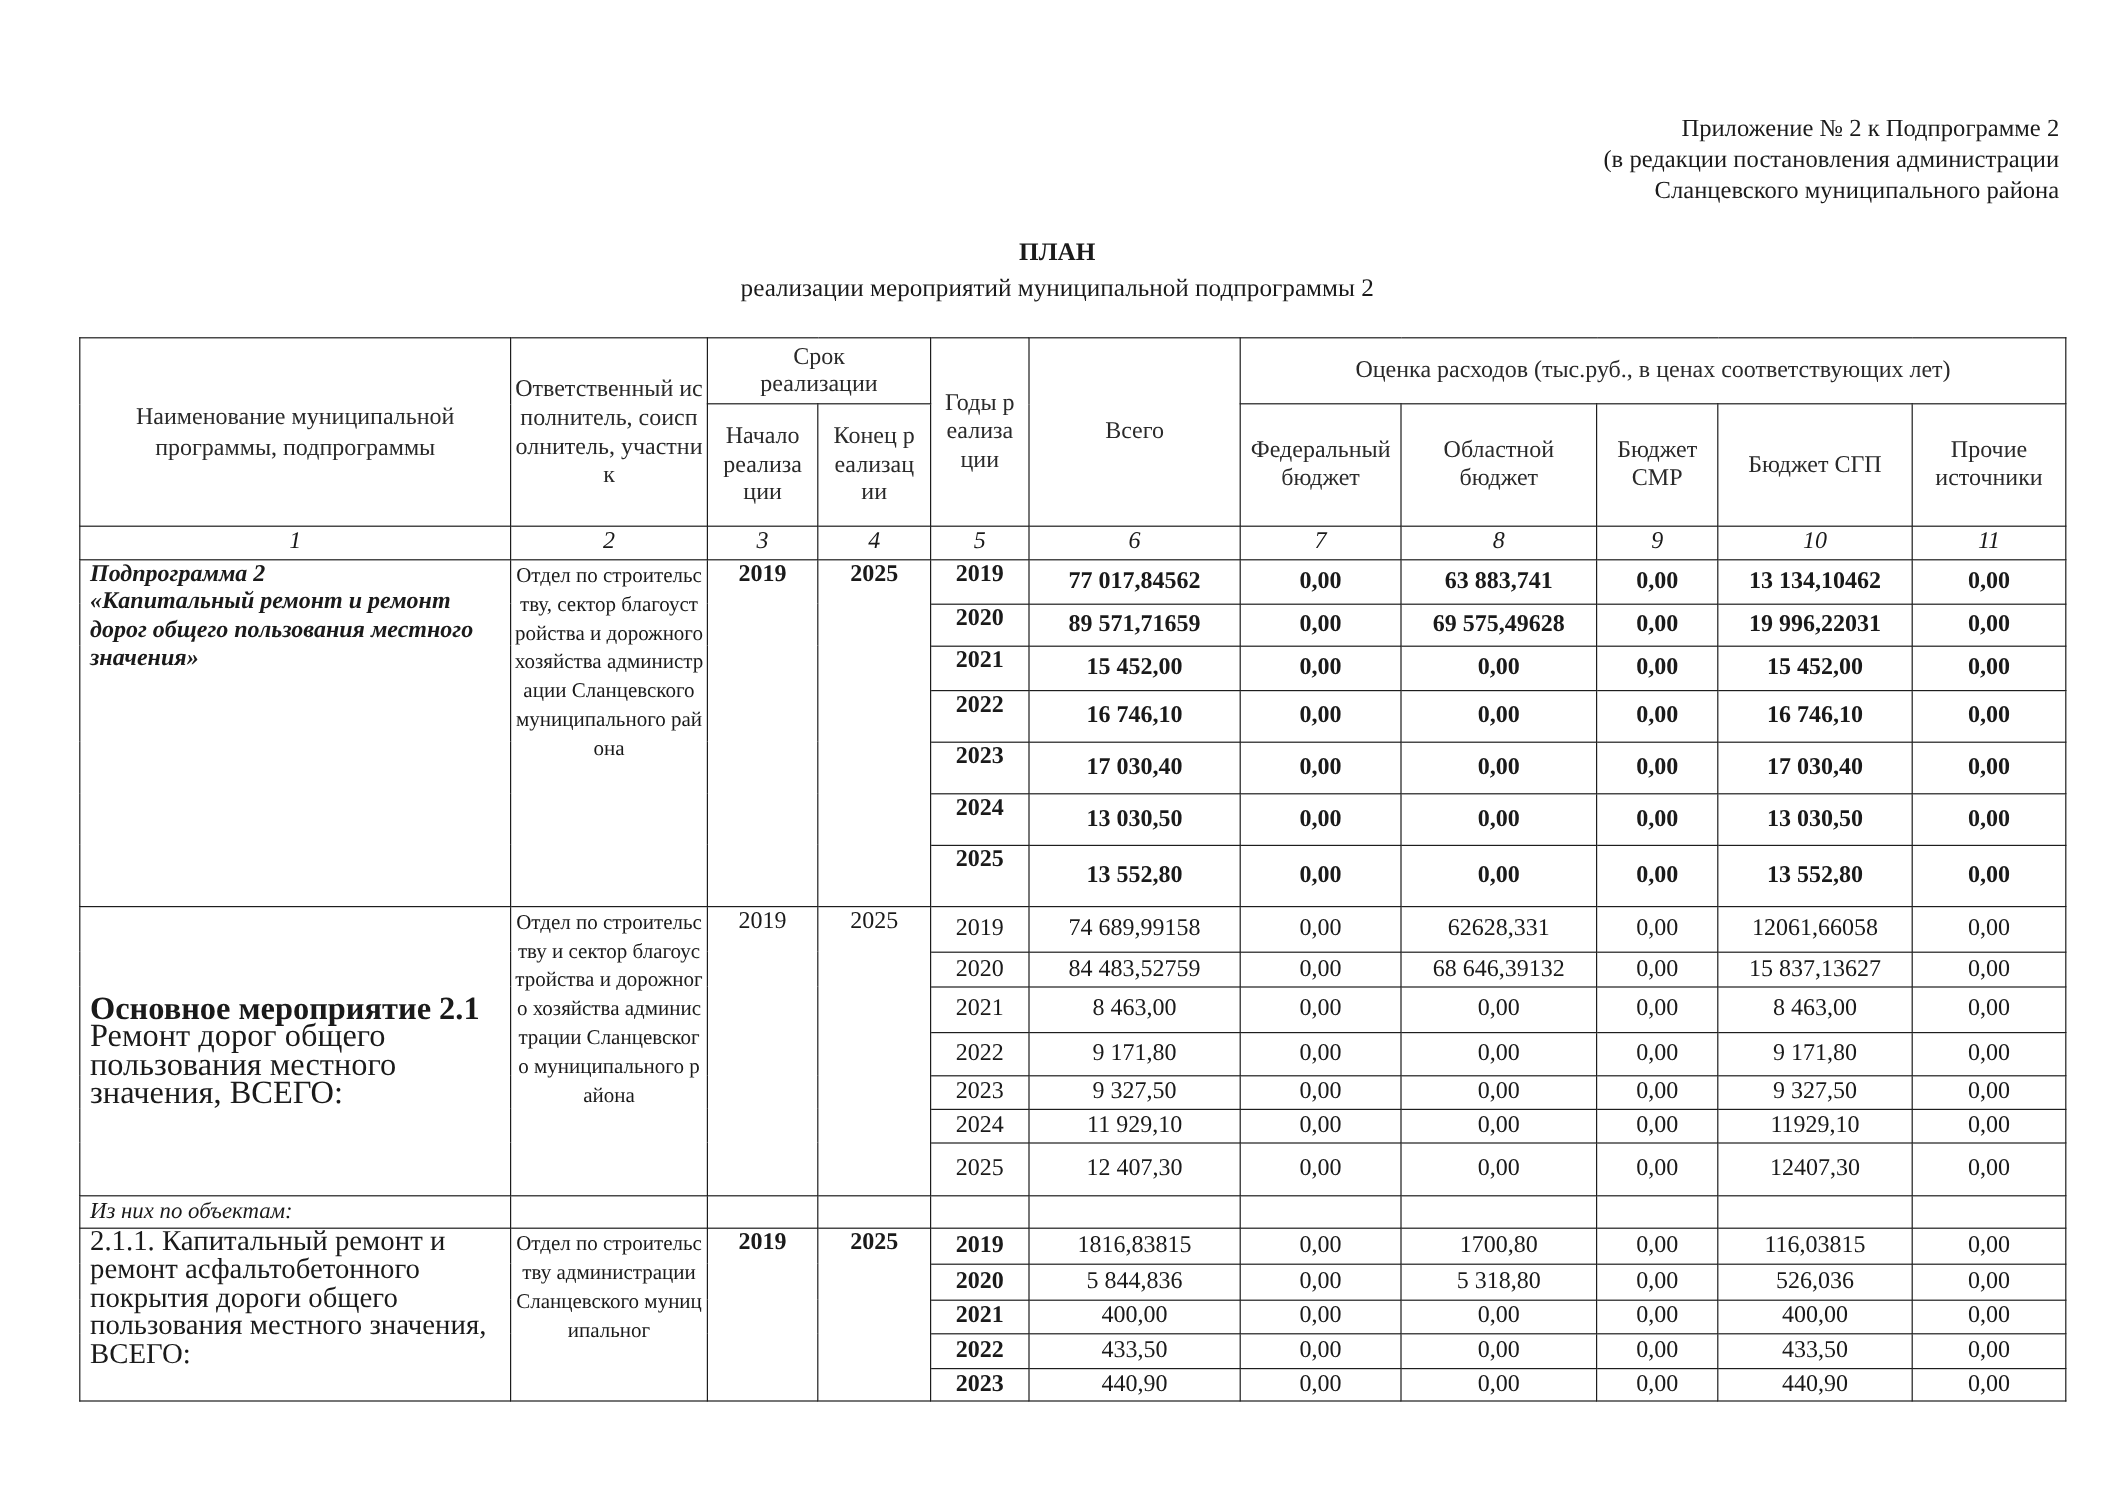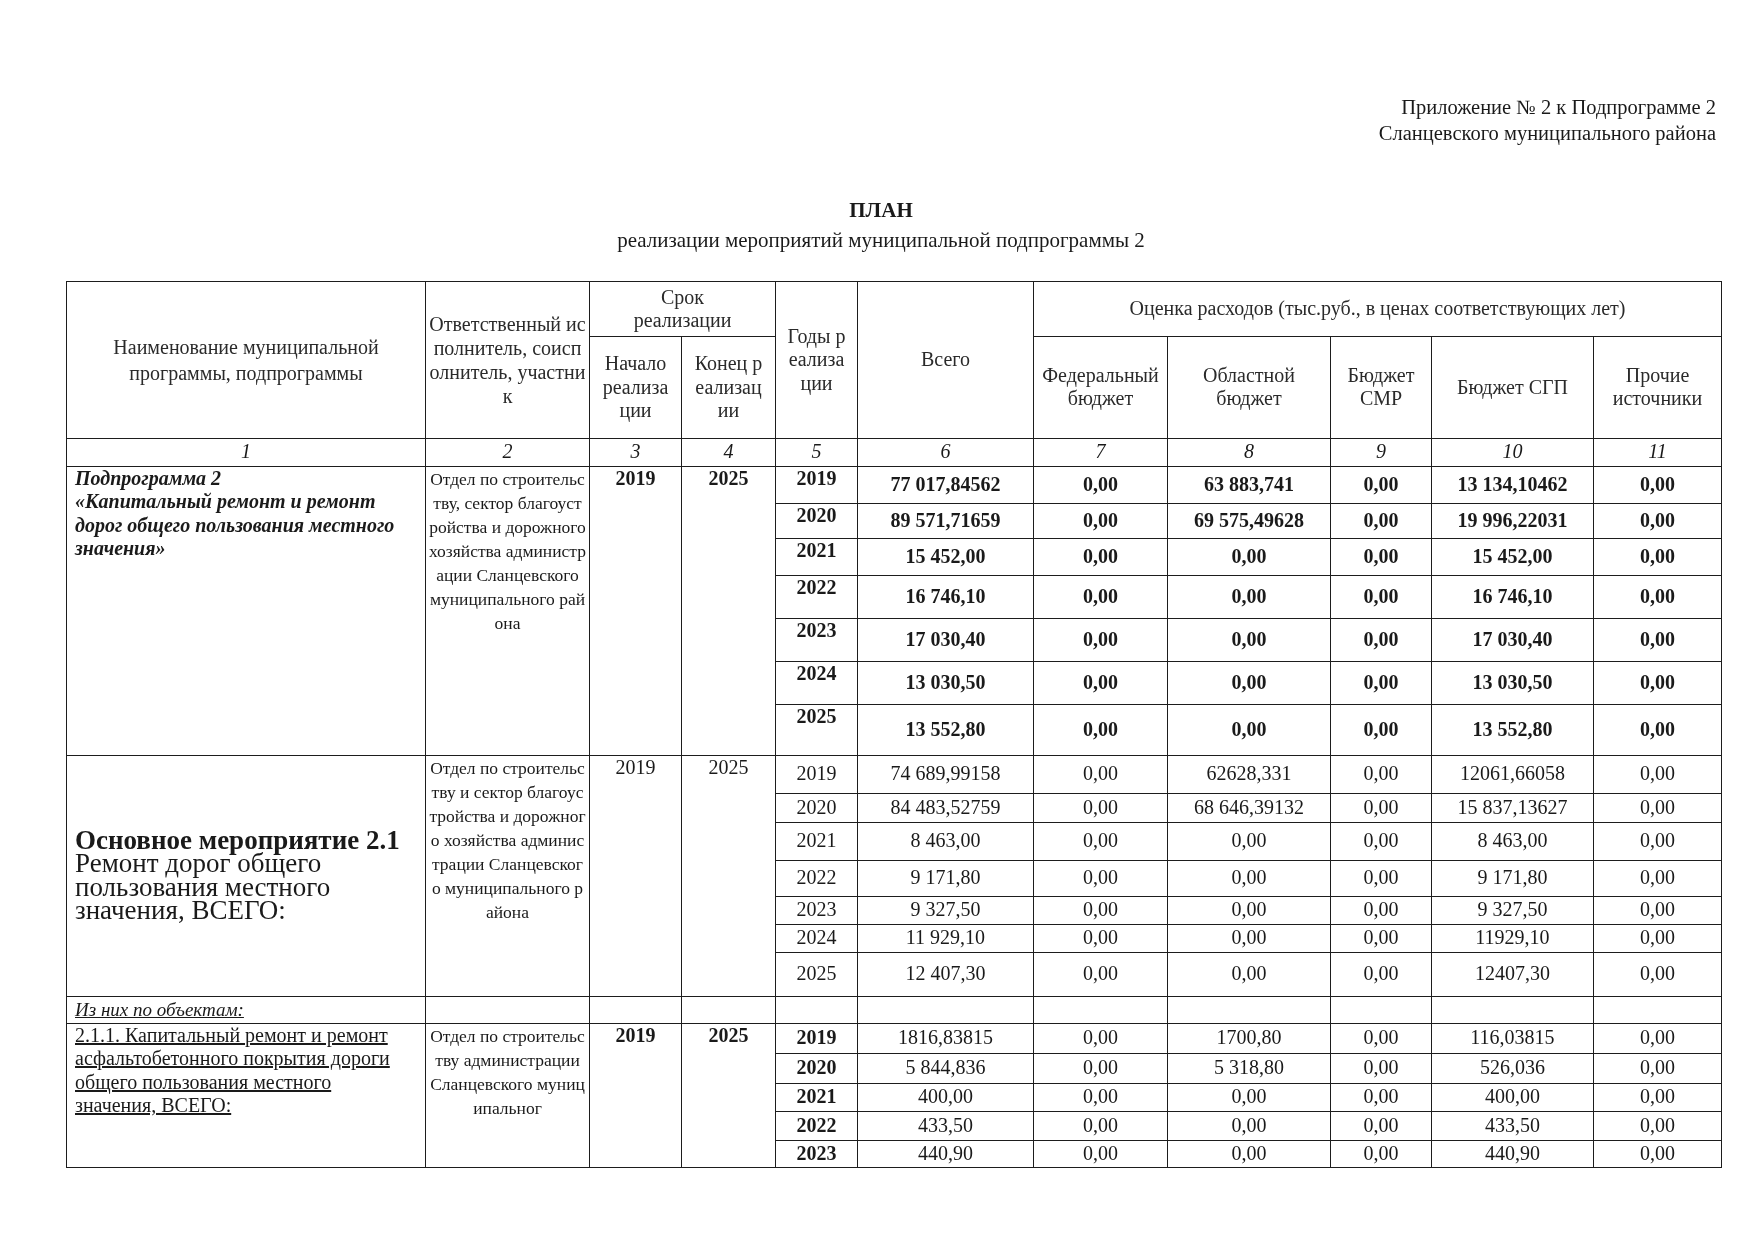--- a/index.html
+++ b/index.html
@@ -33,28 +33,29 @@
   .hdr { color: #2a2a2a; }
   .num-row td { font-style: italic; height: 27px; line-height: 24px; }
   .top { vertical-align: top !important; }
   .b { font-weight: bold !important; }
   .bi { font-weight: bold; font-style: italic; }
   .left { text-align: left !important; }
   .name1 { font-size: 20px; line-height: 27px; padding-left: 8px !important; }
   .resp1 { font-size: 17.5px; line-height: 24px !important; font-weight: bold; padding-top: 0 !important; }
   .resp2 { font-size: 17.5px; line-height: 24px !important; }
   .name2 { font-size: 27px; line-height: 26px; padding-left: 8px !important; }
-  .name3 { font-size: 20px; line-height: 27px; padding-left: 8px !important; font-weight: bold; text-decoration: underline; }
+  .name3 { font-size: 24px; line-height: 27px; padding-left: 8px !important; font-weight: bold; }
   .i { font-style: italic; font-weight: bold; }
 </style>
 </head>
 <body>
 
 <div class="appendix">
   <div>Приложение № 2 к Подпрограмме  2</div>
+  <div>(в редакции постановления администрации</div>
   <div>Сланцевского муниципального района</div>
 </div>
 
 <div class="title">ПЛАН</div>
 <div class="subtitle">реализации мероприятий муниципальной  подпрограммы 2</div>
 
 <table class="plan">
   <colgroup>
     <col style="width:359px">
     <col style="width:164px">
@@ -239,21 +240,21 @@
     <td>2025</td>
     <td>12 407,30</td>
     <td>0,00</td>
     <td>0,00</td>
     <td>0,00</td>
     <td>12407,30</td>
     <td>0,00</td>
   </tr>
 
   <tr style="height:27px">
-    <td class="left i" style="padding-left:8px; font-size:19px;text-decoration:underline;">Из них по объектам:</td>
+    <td class="left i" style="padding-left:8px; font-size:19px;">Из них по объектам:</td>
     <td></td>
     <td></td>
     <td></td>
     <td></td>
     <td></td>
     <td></td>
     <td></td>
     <td></td>
     <td></td>
     <td></td>

